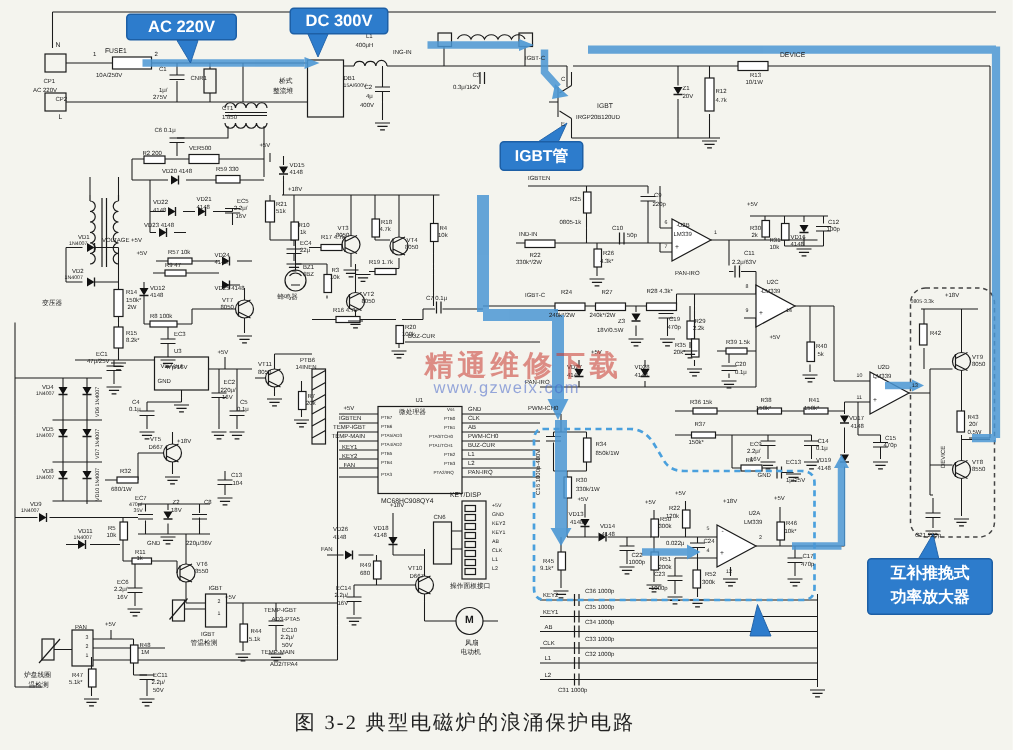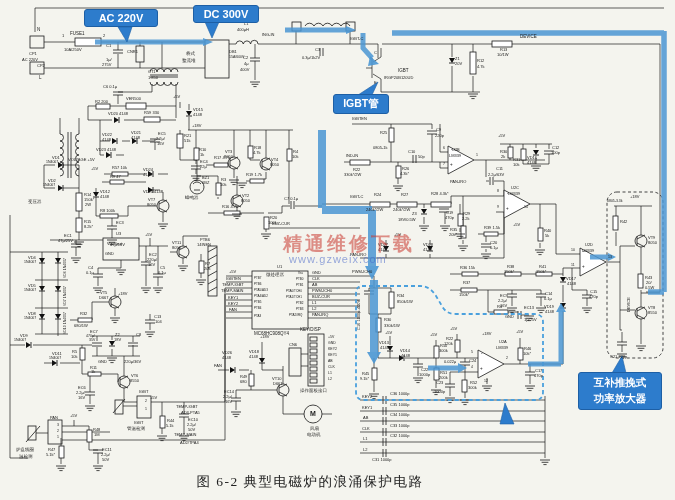--- a/index.html
+++ b/index.html
@@ -599,15 +599,15 @@
       <span class="lb" style="left: 610px; top: 355px; font-size: 4px;">C21 220p</span>
     </div>
 
 <div id="co-ac" class="callout">AC 220V</div>
 <div id="co-dc" class="callout">DC 300V</div>
 <div id="co-igbt" class="callout">IGBT管</div>
 <div id="co-amp" class="callout"><span>互补推挽式</span><br><span>功率放大器</span></div>
 
 <div id="wm1">精通维修下载</div>
 <div id="wm2">www.gzweix.com</div>
-<div id="caption">图 6-2  典型电磁炉的浪涌保护电路</div>
+<div id="caption">图 3-2  典型电磁炉的浪涌保护电路</div>
 
 </div>
 
 </body></html>

